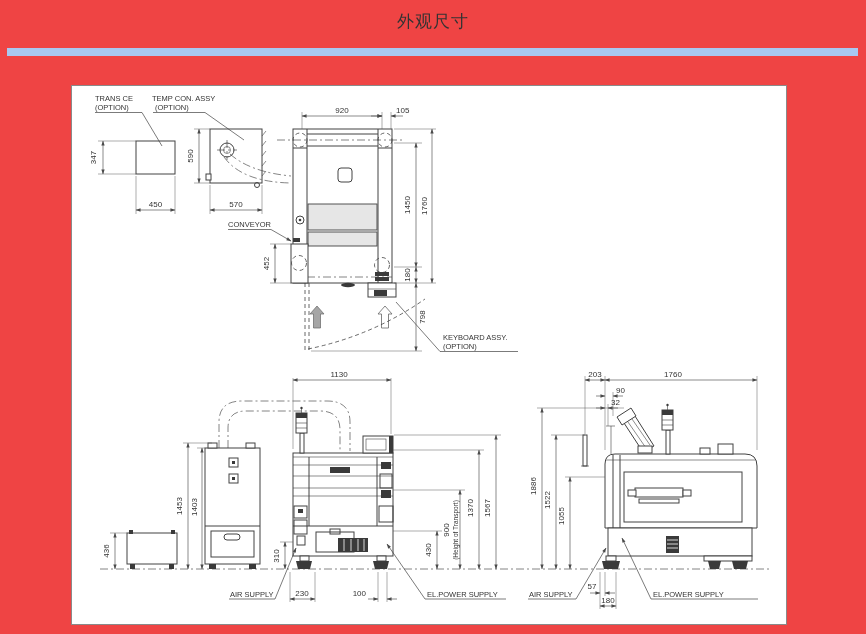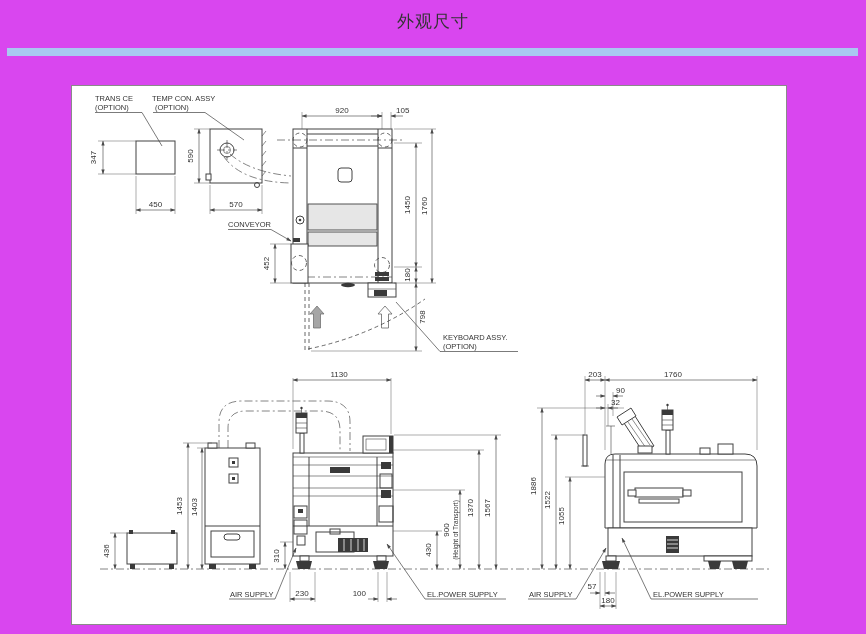--- a/index.html
+++ b/index.html
@@ -1,16 +1,16 @@
 <!DOCTYPE html>
 <html style="--accent_bar: #a9c8f1; --line: #424242; --dim_line: #5a5a5a; --text: #333333; --fill_light: #e6e6e6; --fill_dark: #3a3a3a; --arrow_gray: #a6a6a6;"><head>
 <meta charset="utf-8">
 <style>
   html,body{margin:0;padding:0;background:#ffffff;}
-  .page{position:relative;width:866px;height:634px;background:#d946ef;overflow:hidden;
+  .page{position:relative;width:866px;height:634px;background:#ef4444;overflow:hidden;
         font-family:"Liberation Sans",sans-serif;}
   .title{position:absolute;top:10px;left:0;width:100%;text-align:center;
          font-size:17px;letter-spacing:1px;color:var(--text,#333);}
   .accent-bar{position:absolute;top:48px;left:7px;width:851px;height:8px;
               background:var(--accent_bar,#a9c8f1);}
   .frame{position:absolute;left:71px;top:85px;width:714px;height:538px;
          border:1px solid #8a8a8a;background:#fff;}
   svg{display:block;}
   .ol{stroke:var(--line,#424242);fill:none;stroke-width:1;}
   .olf{stroke:var(--line,#424242);fill:#fff;stroke-width:1;}

